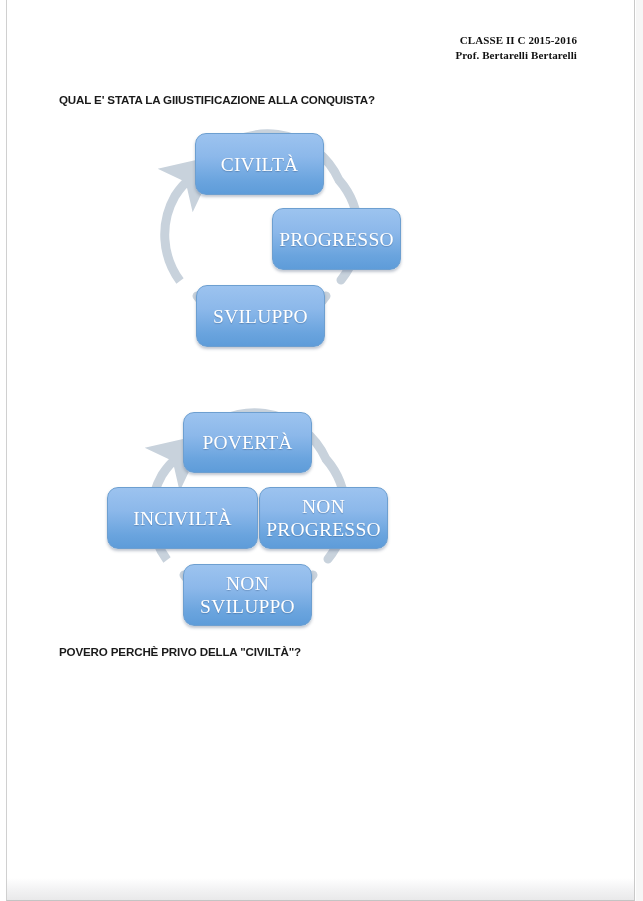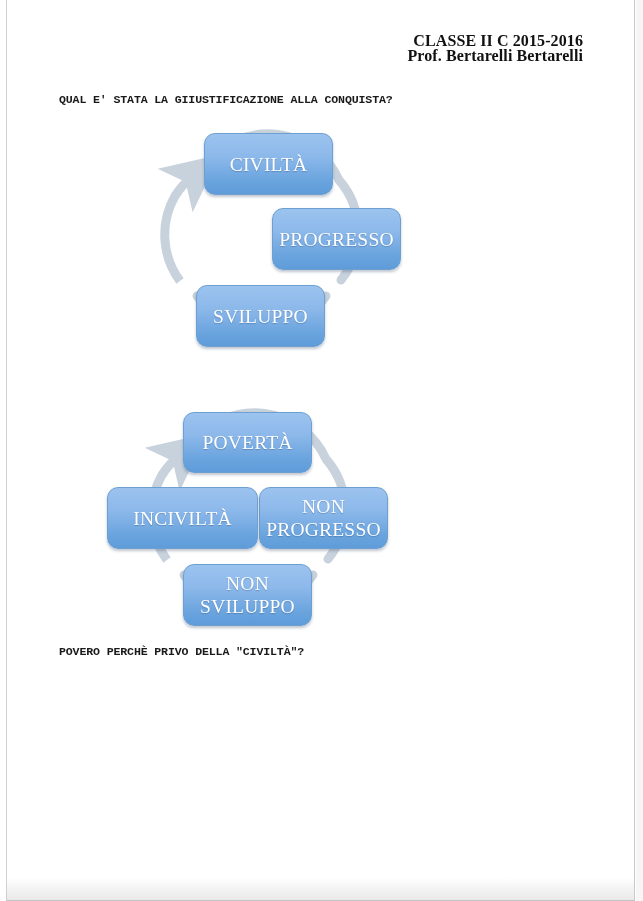--- a/index.html
+++ b/index.html
@@ -47,36 +47,36 @@
     left: 636px;
     top: 0;
     width: 7px;
     height: 901px;
     background: #f6f6f6;
   }
 
   
   .doc-header {
     position: absolute;
-    right: 60px;
+    right: 66px;
     top: 33px;
     text-align: right;
     font-family: "Liberation Serif", serif;
     font-weight: bold;
-    font-size: 16px;
+    font-size: 11px;
     line-height: 15px;
     color: #111111;
     letter-spacing: 0.1px;
     white-space: nowrap;
   }
 
   
   .caption {
     position: absolute;
-    font-family: Liberation Mono, monospace;
+    font-family: Liberation Sans, sans-serif;
     font-weight: bold;
     font-size: 11.6px;
     letter-spacing: -0.15px;
     color: #1a1a1a;
     white-space: nowrap;
   }
   .caption-top { left: 59px; top: 93px; }
   .caption-bottom { left: 59px; top: 645px; }
 
   
@@ -133,21 +133,21 @@
       <path d="M 67 153
                A 78 78 0 0 1 62 68
                A 78 78 0 0 1 79 49" fill="none" stroke="#c8d2dc" stroke-width="9" stroke-linecap="butt" marker-end="url(#ah1)"></path>
       <path d="M 94 35
                A 78 78 0 0 1 226 52
                A 78 78 0 0 1 228 152" fill="none" stroke="#c8d2dc" stroke-width="9" stroke-linecap="round"></path>
       <path d="M 213 168
                A 78 78 0 0 1 84 168" fill="none" stroke="#c8d2dc" stroke-width="9" stroke-linecap="round"></path>
     </svg>
 
-    <div class="node" style="left:91px; top:5px; width:129px; height:62px;">CIVILTÀ</div>
+    <div class="node" style="left:82px; top:5px; width:129px; height:62px;">CIVILTÀ</div>
     <div class="node" style="left:159px; top:80px; width:129px; height:62px;">PROGRESSO</div>
     <div class="node" style="left:83px; top:157px; width:129px; height:62px;">SVILUPPO</div>
   </div>
 
   <div class="diagram" style="left:100px; top:407px; width:300px; height:225px;">
     <svg class="ring" width="300" height="225" viewBox="0 0 300 225">
       <defs>
         <marker id="ah2" markerWidth="7" markerHeight="7" refX="2.4" refY="3.5" orient="auto" markerUnits="strokeWidth">
           <path d="M0,0.4 L6.4,3.5 L0,6.6 L1.5,3.5 Z" fill="#c8d2dc"></path>
         </marker>

